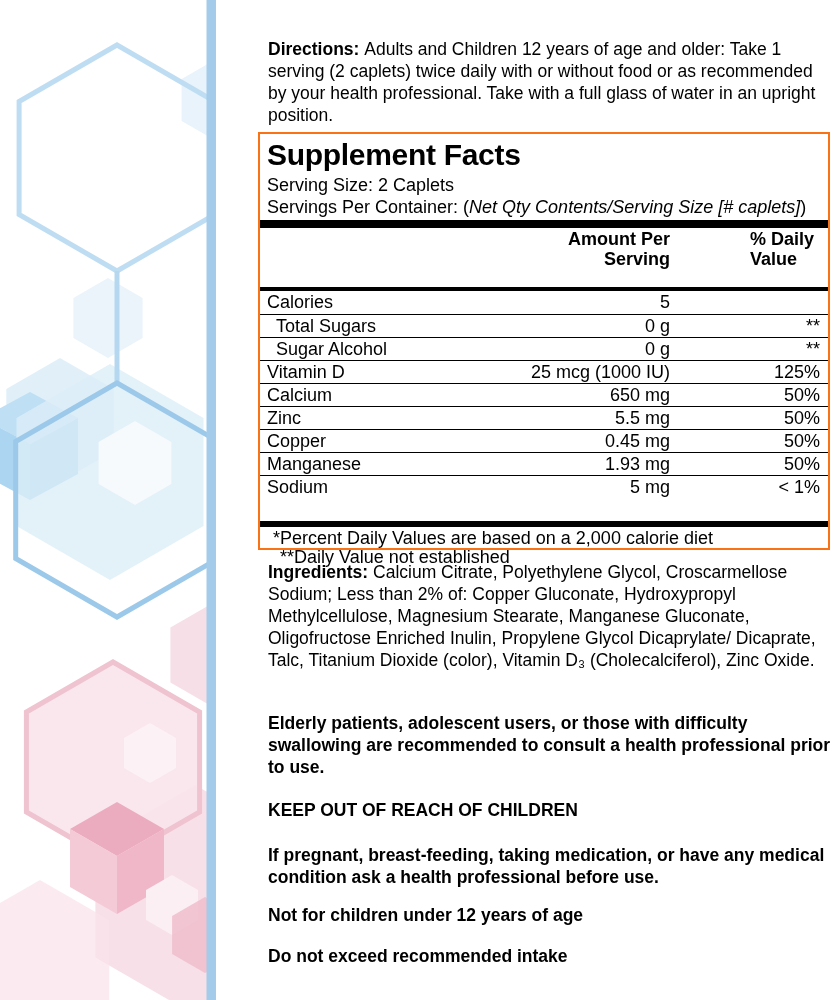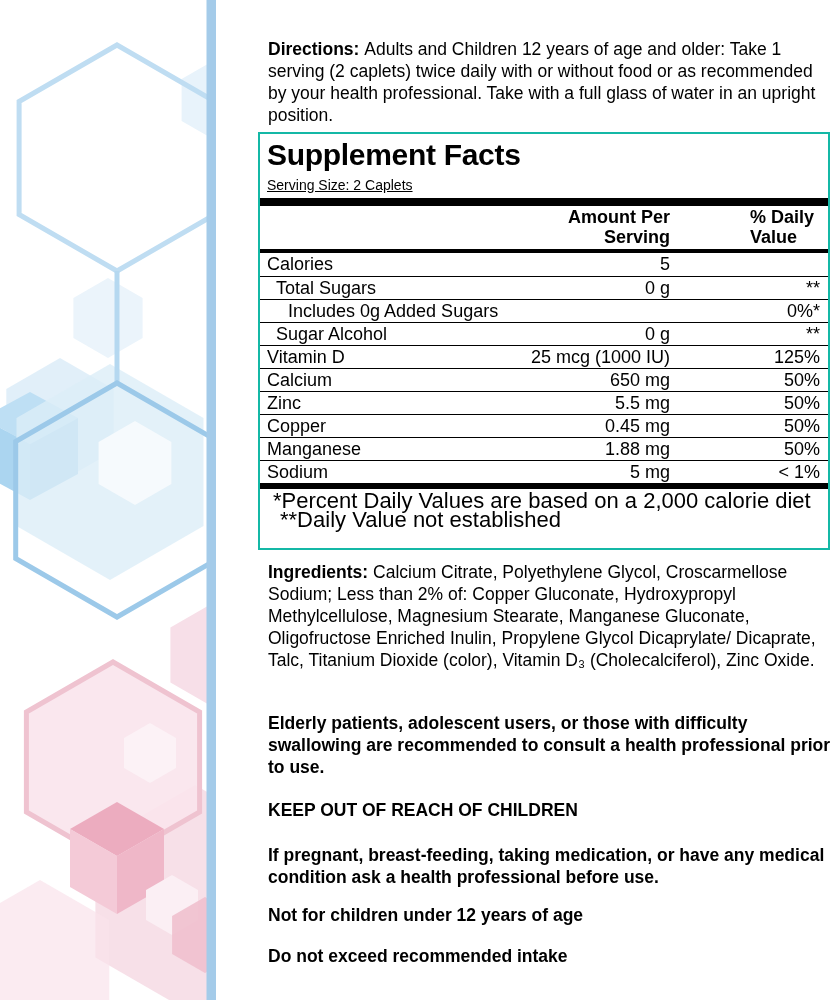--- a/index.html
+++ b/index.html
@@ -9,38 +9,38 @@
     -webkit-font-smoothing:antialiased;
   }
   .page{position:relative;width:833px;height:1000px;overflow:hidden;background:#fff;}
   .deco{position:absolute;left:0;top:0;}
   .b{font-weight:bold;}
   .i{font-style:italic;}
 
   .directions{position:absolute;left:268px;top:38px;width:562px;font-size:17.5px;line-height:22px;}
 
   .sf-box{position:absolute;left:258px;top:132px;width:572px;height:418px;
-    border:2px solid #14b8a6;box-sizing:border-box;background:#fff;}
+    border:2px solid #f97316;box-sizing:border-box;background:#fff;}
   .sf-title{font-size:30px;font-weight:900;letter-spacing:-0.3px;line-height:32px;margin:5px 0 3px 7px;}
-  .sf-line{font-size:14px;line-height:22px;margin-left:7px;white-space:nowrap;text-decoration:underline;}
+  .sf-line{font-size:18px;line-height:22px;margin-left:7px;white-space:nowrap;}
   .bar8{height:8px;background:#000;margin-top:2px;}
   .bar4{height:4px;background:#000;}
   .bar6{height:6px;background:#000;}
-  .sf-header{position:relative;height:43px;font-weight:bold;font-size:18px;line-height:20px;}
+  .sf-header{position:relative;height:59px;font-weight:bold;font-size:18px;line-height:20px;}
   .h-amt{position:absolute;right:158px;top:1px;width:112px;text-align:right;}
   .h-dv{position:absolute;right:8px;top:1px;width:70px;}
   .sf-rows{height:230px;}
   .row{position:relative;height:23px;line-height:22px;font-size:18px;border-top:1px solid #000;box-sizing:border-box;}
   .row:first-child{border-top:none;}
   .row .nm{display:inline-block;padding-left:7px;}
   .row.ind1 .nm{padding-left:16px;text-align:right;}
   .row.ind2 .nm{padding-left:28px;}
   .row .amt{position:absolute;right:158px;top:0;}
   .row .dv{position:absolute;right:8px;top:0;}
-  .sf-foot{padding-top:2px;font-size:22px;line-height:19px;}
+  .sf-foot{padding-top:2px;font-size:18px;line-height:19px;}
   .fn{padding-left:20px;}
   .fn:first-child{padding-left:13px;}
 
   .ingredients{position:absolute;left:268px;top:561px;width:566px;font-size:17.5px;line-height:22px;}
 
   .warnings{position:absolute;left:268px;top:712px;width:570px;font-size:17.5px;line-height:22px;font-weight:bold;}
   .w{margin:0;}
   .w.w1{margin-top:21px;}
   .w.w2{margin-top:23px;}
   .w.w3{margin-top:16px;}
@@ -80,36 +80,36 @@
     <rect x="206.5" y="0" width="9.5" height="1000" fill="#A4CBE9"></rect>
   </svg>
 
   <div class="directions">
     <span class="b">Directions: </span><span>Adults and Children 12 years of age and older: Take 1 serving (2 caplets) twice daily with or without food or as recommended by your health professional. Take with a full glass of water in an upright position.</span>
   </div>
 
   <div class="sf-box">
     <div class="sf-title">Supplement Facts</div>
     <div class="sf-line">Serving Size: 2 Caplets</div>
+    <div class="sf-line"><span>Servings Per Container: (</span><span class="i">Net Qty Contents/Serving Size [# caplets]</span><span>)</span></div>
     <div class="bar8"></div>
     <div class="sf-header">
       <span class="h-amt">Amount Per Serving</span>
       <span class="h-dv">% Daily Value</span>
     </div>
     <div class="bar4"></div>
     <div class="sf-rows">
         <div class="row ind0"><span class="nm">Calories</span><span class="amt">5</span><span class="dv"></span></div>
         <div class="row ind1"><span class="nm">Total Sugars</span><span class="amt">0 g</span><span class="dv">**</span></div>
-        <div class="row ind2"><span class="nm">Includes 0g Added Sugars</span><span class="amt"></span><span class="dv">0%*</span></div>
         <div class="row ind1"><span class="nm">Sugar Alcohol</span><span class="amt">0 g</span><span class="dv">**</span></div>
         <div class="row ind0"><span class="nm">Vitamin D</span><span class="amt">25 mcg (1000 IU)</span><span class="dv">125%</span></div>
         <div class="row ind0"><span class="nm">Calcium</span><span class="amt">650 mg</span><span class="dv">50%</span></div>
         <div class="row ind0"><span class="nm">Zinc</span><span class="amt">5.5 mg</span><span class="dv">50%</span></div>
         <div class="row ind0"><span class="nm">Copper</span><span class="amt">0.45 mg</span><span class="dv">50%</span></div>
-        <div class="row ind0"><span class="nm">Manganese</span><span class="amt">1.88 mg</span><span class="dv">50%</span></div>
+        <div class="row ind0"><span class="nm">Manganese</span><span class="amt">1.93 mg</span><span class="dv">50%</span></div>
         <div class="row ind0"><span class="nm">Sodium</span><span class="amt">5 mg</span><span class="dv">&lt; 1%</span></div>
       </div>
     <div class="bar6"></div>
     <div class="sf-foot">
         <div class="fn">*Percent Daily Values are based on a 2,000 calorie diet</div>
         <div class="fn">**Daily Value not established</div>
       </div>
   </div>
 
   <div class="ingredients">

